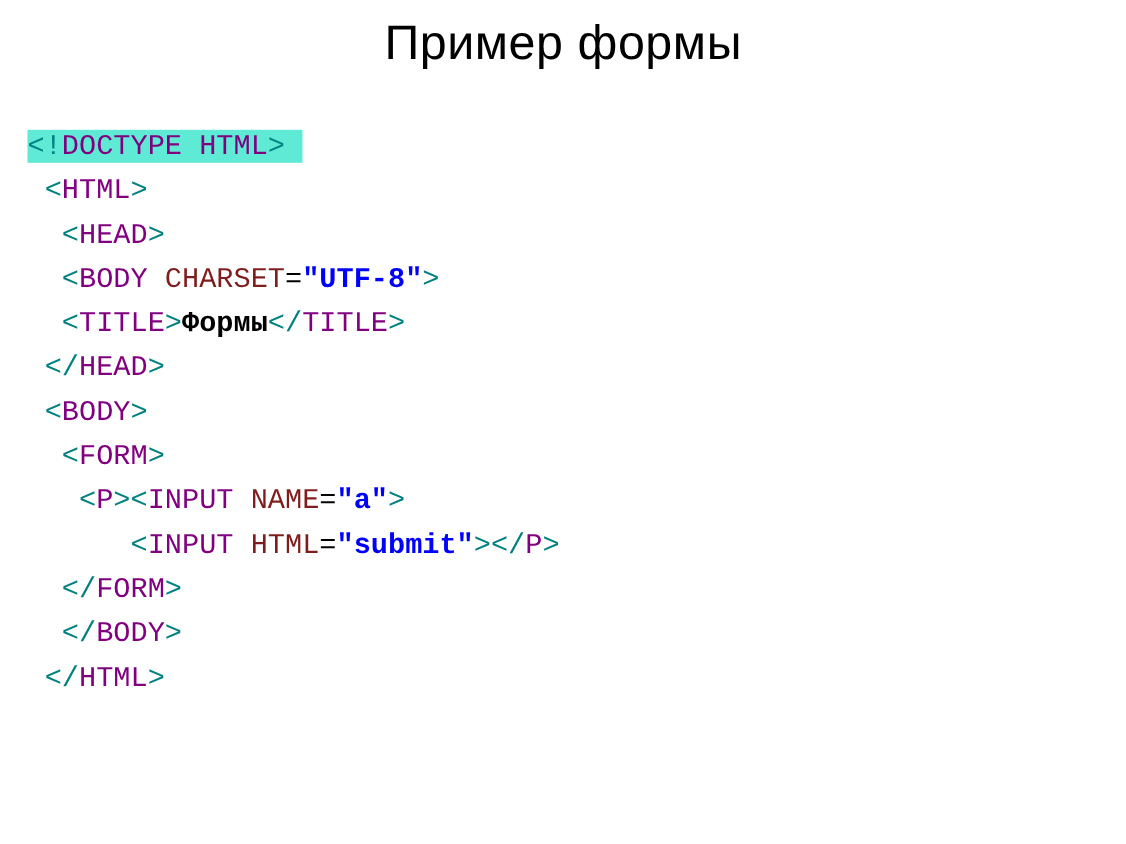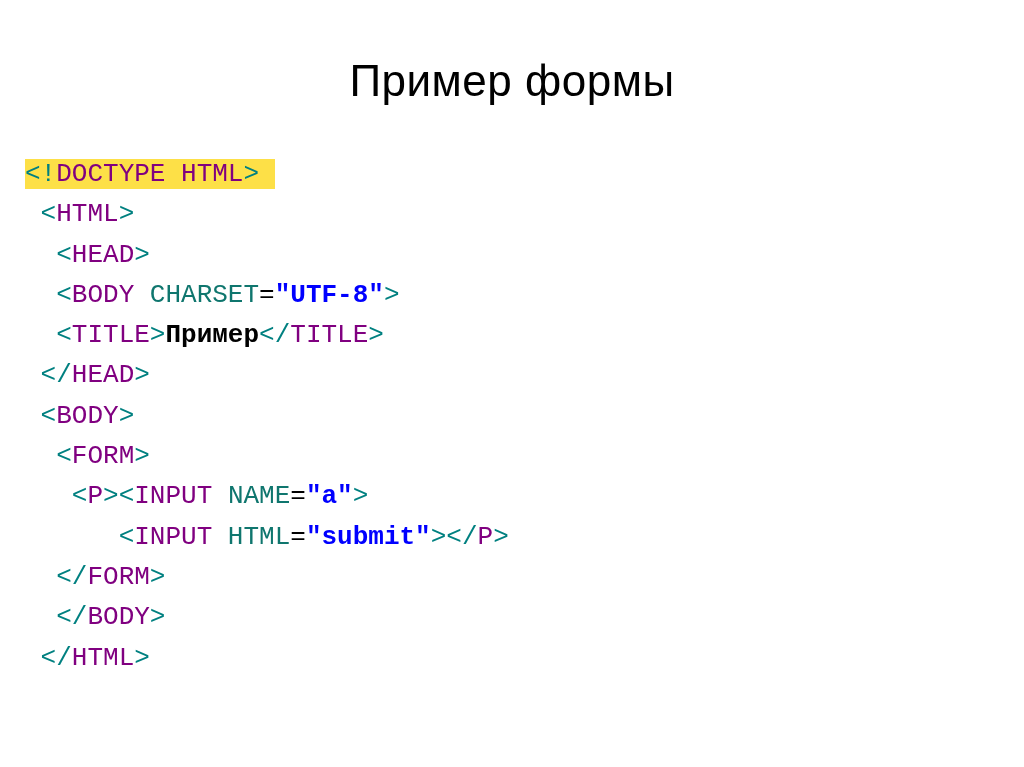--- a/index.html
+++ b/index.html
@@ -6,56 +6,56 @@
   body {
     width: 1024px;
     height: 767px;
     background: #ffffff;
     font-family: Arial, Helvetica, sans-serif;
     overflow: hidden;
   }
   .slide {
     width: 100%;
     height: 100%;
-    padding: 56px 25px 0 25px;
+    padding: 15px 25px 0 25px;
   }
   .title {
     text-align: center;
     font-size: 44px;
     font-weight: 400;
     color: #000;
     margin-bottom: 48px;
     letter-spacing: 0.5px;
   }
   .code {
     font-family: "Courier New", Courier, monospace;
     font-size: 26px;
     line-height: 1.55;
     white-space: pre;
     color: #000;
   }
   .t-punct { color: #008080; } 
   .t-purple { color: #800080; } 
-  .t-attr { color: #0f766e; } 
+  .t-attr { color: #7f1d1d; } 
   .t-eq { color: #000; }
   .t-val { color: #0000ff; font-weight: bold; } 
   .t-text { color: #000; font-weight: bold; }
-  .hl { background: #fde047; }
+  .hl { background: #5eead4; }
 </style>
 </head>
 <body>
 
 <div class="slide">
   <h1 class="title">Пример формы</h1>
 
   <div class="code"><span><span class="hl"><span class="t-punct">&lt;!</span><span class="t-purple">DOCTYPE HTML</span><span class="t-punct">&gt;</span><span> </span></span></span>
  <span><span class="t-punct">&lt;</span><span class="t-purple">HTML</span><span class="t-punct">&gt;</span></span>
   <span><span class="t-punct">&lt;</span><span class="t-purple">HEAD</span><span class="t-punct">&gt;</span></span>
   <span><span class="t-punct">&lt;</span><span class="t-purple">BODY</span><span> </span><span class="t-attr">CHARSET</span><span class="t-eq">=</span><span class="t-val">"UTF-8"</span><span class="t-punct">&gt;</span></span>
-  <span><span class="t-punct">&lt;</span><span class="t-purple">TITLE</span><span class="t-punct">&gt;</span><span class="t-text">Пример</span><span class="t-punct">&lt;/</span><span class="t-purple">TITLE</span><span class="t-punct">&gt;</span></span>
+  <span><span class="t-punct">&lt;</span><span class="t-purple">TITLE</span><span class="t-punct">&gt;</span><span class="t-text">Формы</span><span class="t-punct">&lt;/</span><span class="t-purple">TITLE</span><span class="t-punct">&gt;</span></span>
  <span><span class="t-punct">&lt;/</span><span class="t-purple">HEAD</span><span class="t-punct">&gt;</span></span>
  <span><span class="t-punct">&lt;</span><span class="t-purple">BODY</span><span class="t-punct">&gt;</span></span>
   <span><span class="t-punct">&lt;</span><span class="t-purple">FORM</span><span class="t-punct">&gt;</span></span>
    <span><span class="t-punct">&lt;</span><span class="t-purple">P</span><span class="t-punct">&gt;&lt;</span><span class="t-purple">INPUT</span><span> </span><span class="t-attr">NAME</span><span class="t-eq">=</span><span class="t-val">"a"</span><span class="t-punct">&gt;</span></span>
       <span><span class="t-punct">&lt;</span><span class="t-purple">INPUT</span><span> </span><span class="t-attr">HTML</span><span class="t-eq">=</span><span class="t-val">"submit"</span><span class="t-punct">&gt;&lt;/</span><span class="t-purple">P</span><span class="t-punct">&gt;</span></span>
   <span><span class="t-punct">&lt;/</span><span class="t-purple">FORM</span><span class="t-punct">&gt;</span></span>
   <span><span class="t-punct">&lt;/</span><span class="t-purple">BODY</span><span class="t-punct">&gt;</span></span>
  <span><span class="t-punct">&lt;/</span><span class="t-purple">HTML</span><span class="t-punct">&gt;</span></span></div>
 </div>
 

